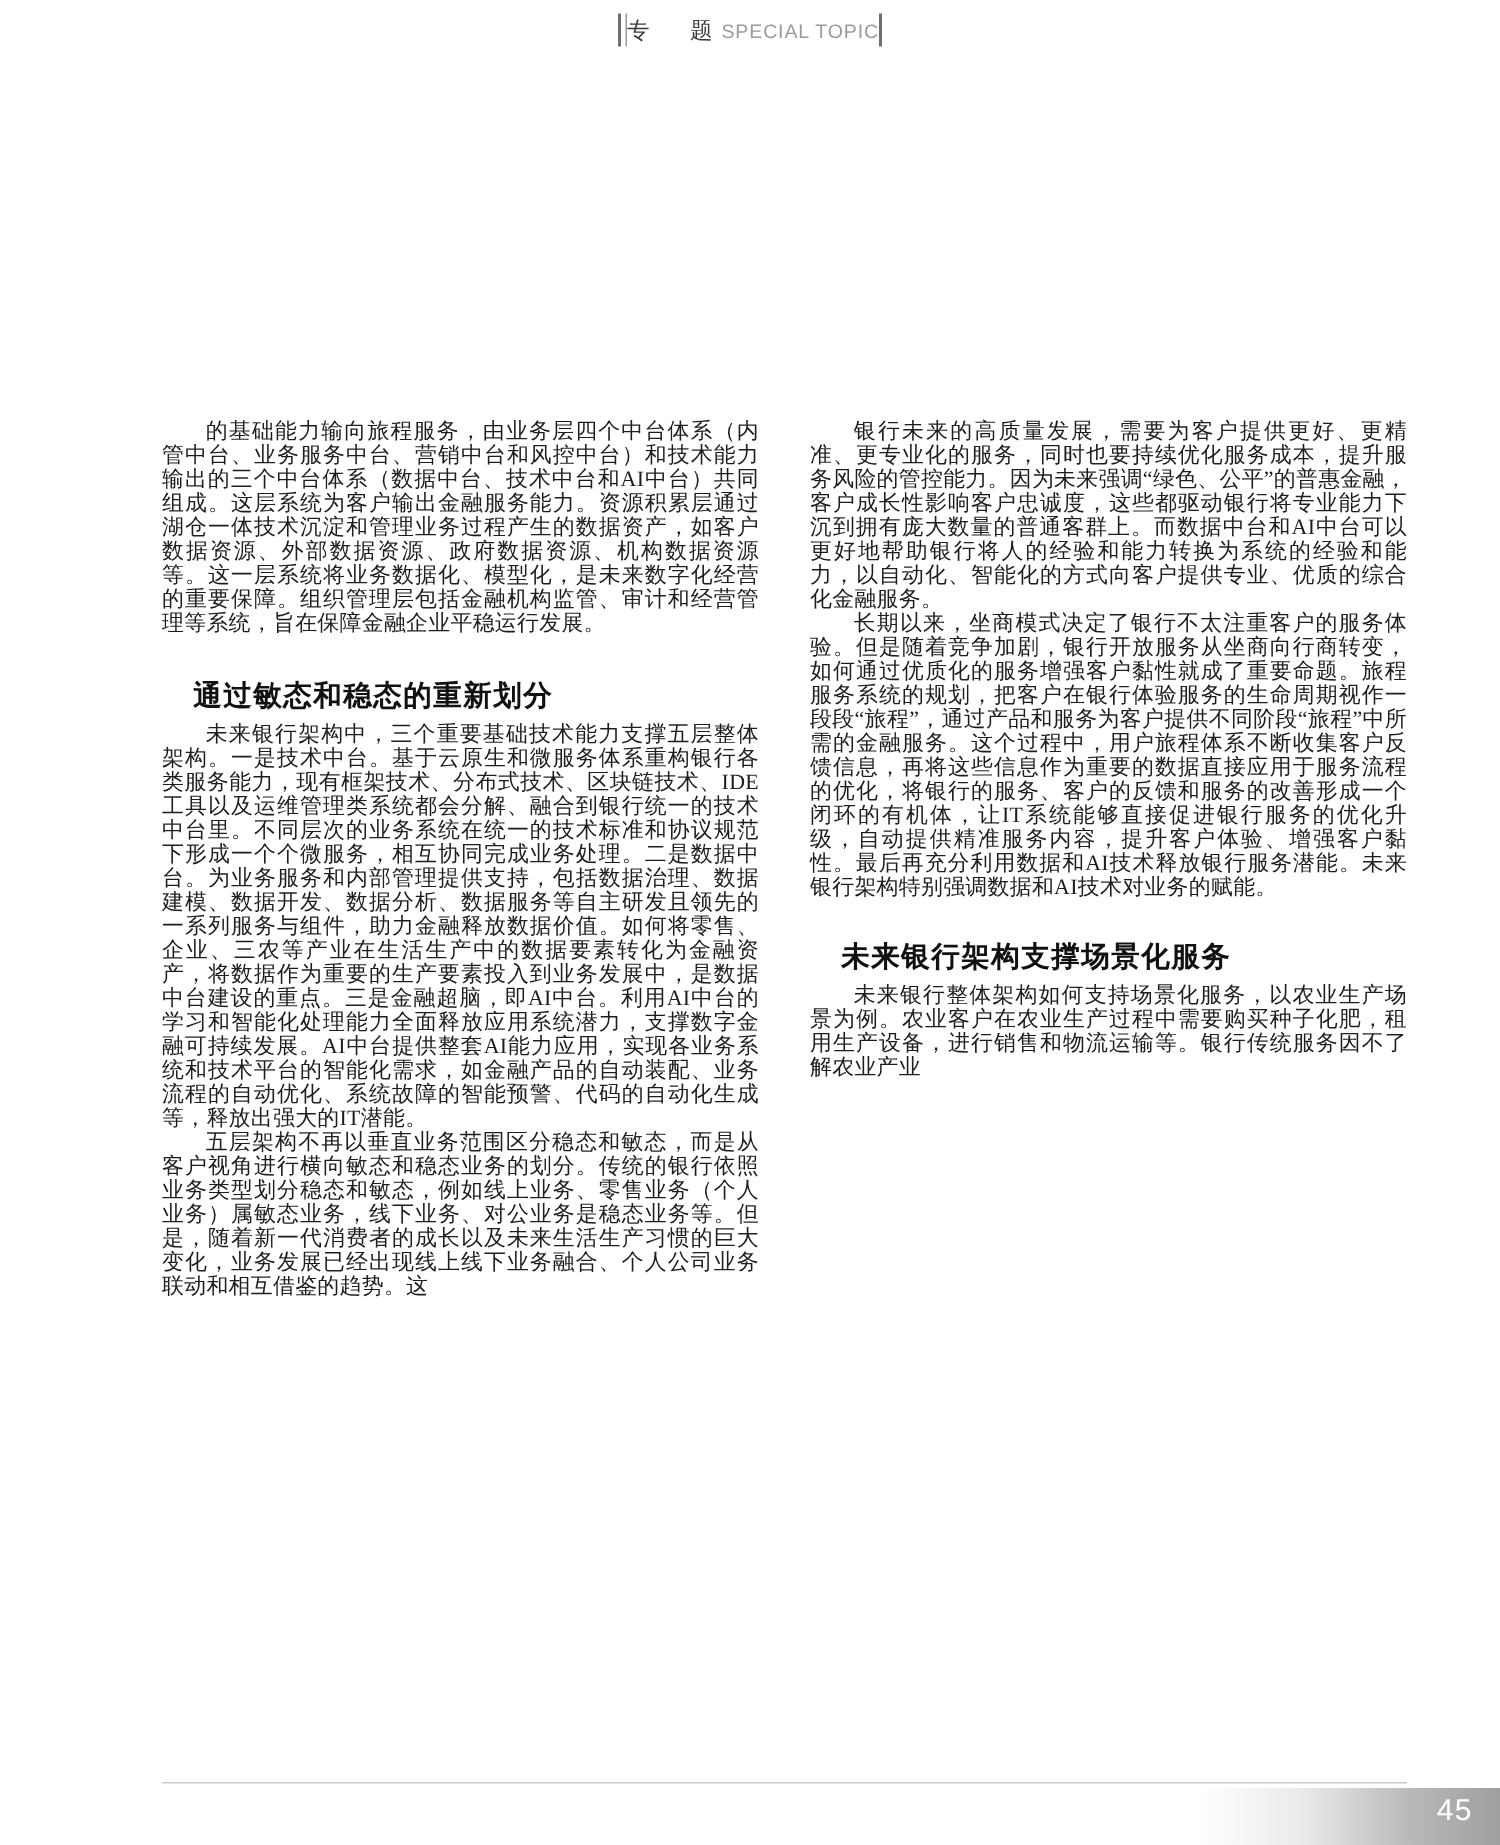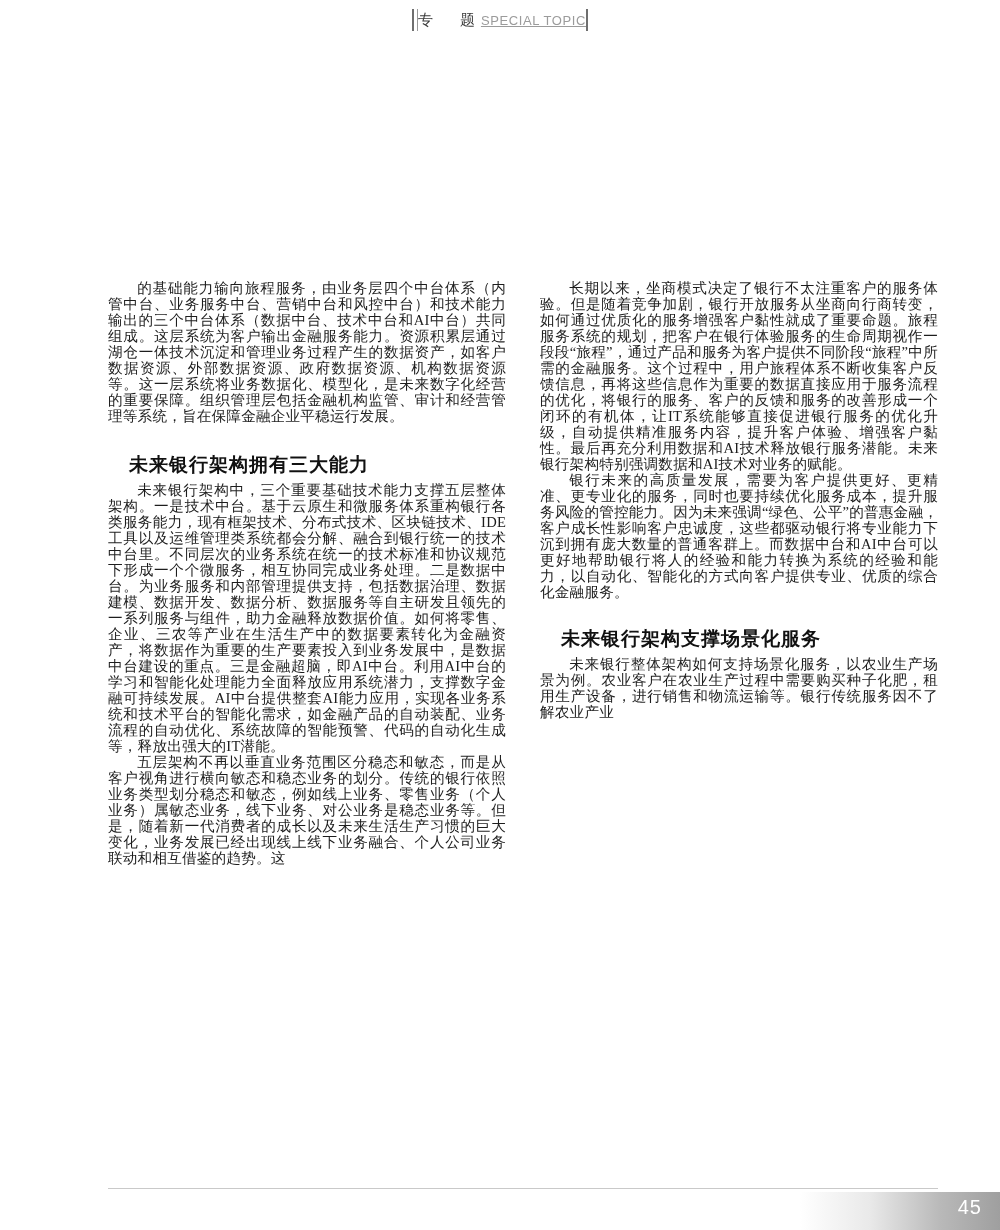--- a/index.html
+++ b/index.html
@@ -52,21 +52,20 @@
     font-family: "Liberation Serif", "DejaVu Serif", serif;
     font-size: 15px;
     letter-spacing: 6px;
     color: #3a3a3a;
   }
   .header-en {
     font-family: "Liberation Sans", sans-serif;
     font-size: 13px;
     letter-spacing: 0.6px;
     color: #9b9b9b;
-    text-decoration: underline;
   }
 
   
   .columns {
     position: absolute;
     top: 280px;
     left: 0;
     width: 1000px;
   }
   .col {
@@ -142,28 +141,28 @@
     <span class="rule-right">
       <span class="bar"></span>
     </span>
   </div>
 </div>
 
 <div class="columns">
 
   <div class="col col-left">
     <p class="para">的基础能力输向旅程服务，由业务层四个中台体系（内管中台、业务服务中台、营销中台和风控中台）和技术能力输出的三个中台体系（数据中台、技术中台和AI中台）共同组成。这层系统为客户输出金融服务能力。资源积累层通过湖仓一体技术沉淀和管理业务过程产生的数据资产，如客户数据资源、外部数据资源、政府数据资源、机构数据资源等。这一层系统将业务数据化、模型化，是未来数字化经营的重要保障。组织管理层包括金融机构监管、审计和经营管理等系统，旨在保障金融企业平稳运行发展。</p>
-    <h2 class="section-title">未来银行架构拥有三大能力</h2>
+    <h2 class="section-title">通过敏态和稳态的重新划分</h2>
     <p class="para">未来银行架构中，三个重要基础技术能力支撑五层整体架构。一是技术中台。基于云原生和微服务体系重构银行各类服务能力，现有框架技术、分布式技术、区块链技术、IDE工具以及运维管理类系统都会分解、融合到银行统一的技术中台里。不同层次的业务系统在统一的技术标准和协议规范下形成一个个微服务，相互协同完成业务处理。二是数据中台。为业务服务和内部管理提供支持，包括数据治理、数据建模、数据开发、数据分析、数据服务等自主研发且领先的一系列服务与组件，助力金融释放数据价值。如何将零售、企业、三农等产业在生活生产中的数据要素转化为金融资产，将数据作为重要的生产要素投入到业务发展中，是数据中台建设的重点。三是金融超脑，即AI中台。利用AI中台的学习和智能化处理能力全面释放应用系统潜力，支撑数字金融可持续发展。AI中台提供整套AI能力应用，实现各业务系统和技术平台的智能化需求，如金融产品的自动装配、业务流程的自动优化、系统故障的智能预警、代码的自动化生成等，释放出强大的IT潜能。</p>
     <p class="para">五层架构不再以垂直业务范围区分稳态和敏态，而是从客户视角进行横向敏态和稳态业务的划分。传统的银行依照业务类型划分稳态和敏态，例如线上业务、零售业务（个人业务）属敏态业务，线下业务、对公业务是稳态业务等。但是，随着新一代消费者的成长以及未来生活生产习惯的巨大变化，业务发展已经出现线上线下业务融合、个人公司业务联动和相互借鉴的趋势。这</p>
   </div>
 
   <div class="col col-right">
+    <p class="para">银行未来的高质量发展，需要为客户提供更好、更精准、更专业化的服务，同时也要持续优化服务成本，提升服务风险的管控能力。因为未来强调“绿色、公平”的普惠金融，客户成长性影响客户忠诚度，这些都驱动银行将专业能力下沉到拥有庞大数量的普通客群上。而数据中台和AI中台可以更好地帮助银行将人的经验和能力转换为系统的经验和能力，以自动化、智能化的方式向客户提供专业、优质的综合化金融服务。</p>
     <p class="para">长期以来，坐商模式决定了银行不太注重客户的服务体验。但是随着竞争加剧，银行开放服务从坐商向行商转变，如何通过优质化的服务增强客户黏性就成了重要命题。旅程服务系统的规划，把客户在银行体验服务的生命周期视作一段段“旅程”，通过产品和服务为客户提供不同阶段“旅程”中所需的金融服务。这个过程中，用户旅程体系不断收集客户反馈信息，再将这些信息作为重要的数据直接应用于服务流程的优化，将银行的服务、客户的反馈和服务的改善形成一个闭环的有机体，让IT系统能够直接促进银行服务的优化升级，自动提供精准服务内容，提升客户体验、增强客户黏性。最后再充分利用数据和AI技术释放银行服务潜能。未来银行架构特别强调数据和AI技术对业务的赋能。</p>
-    <p class="para">银行未来的高质量发展，需要为客户提供更好、更精准、更专业化的服务，同时也要持续优化服务成本，提升服务风险的管控能力。因为未来强调“绿色、公平”的普惠金融，客户成长性影响客户忠诚度，这些都驱动银行将专业能力下沉到拥有庞大数量的普通客群上。而数据中台和AI中台可以更好地帮助银行将人的经验和能力转换为系统的经验和能力，以自动化、智能化的方式向客户提供专业、优质的综合化金融服务。</p>
     <h2 class="section-title tight">未来银行架构支撑场景化服务</h2>
     <p class="para">未来银行整体架构如何支持场景化服务，以农业生产场景为例。农业客户在农业生产过程中需要购买种子化肥，租用生产设备，进行销售和物流运输等。银行传统服务因不了解农业产业</p>
   </div>
 
 </div>
 
 <div class="footer-rule"></div>
 <div class="footer-swatch"></div>
 <div class="page-number">45</div>
 

